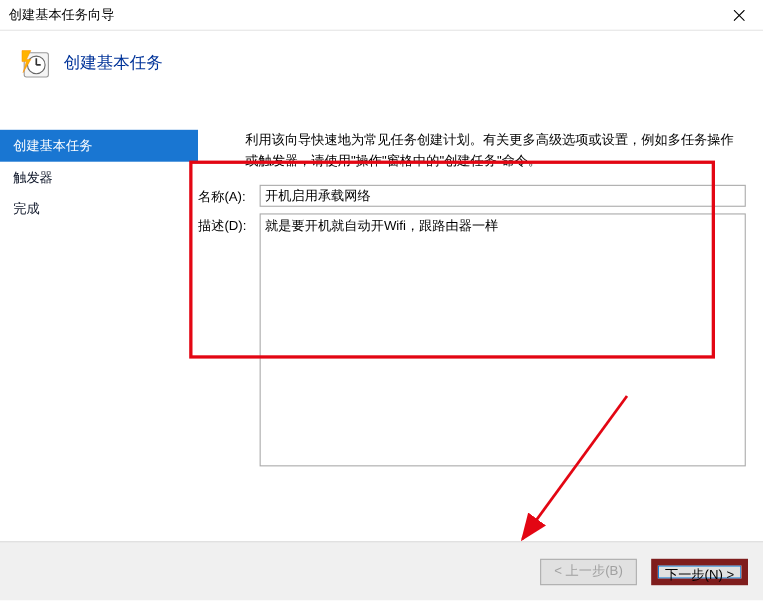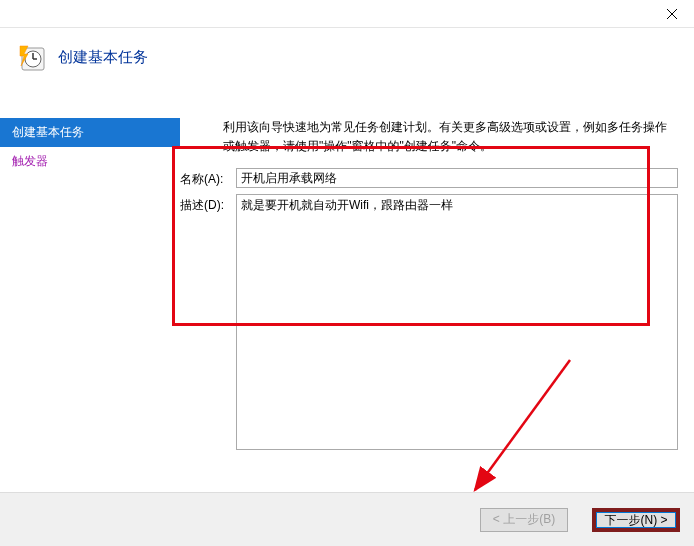--- a/index.html
+++ b/index.html
@@ -9,45 +9,46 @@
 .titlebar-text { font-size: 12px; color: #000; }
 .close-btn { position: absolute; right: 0; top: 0; width: 45px; height: 28px; display: flex; align-items: center; justify-content: center; cursor: pointer; }
 .close-btn svg { width: 10px; height: 10px; }
 
 .header { height: 60px; display: flex; align-items: center; padding: 0 18px; border-bottom: 1px solid transparent; }
 .header-icon { width: 32px; height: 32px; margin-right: 8px; }
 .header-title { font-size: 15px; color: #003399; }
 
 .body { display: flex; height: 404px; }
 .sidebar { width: 180px; padding-top: 30px; }
-.sidebar-item { padding: 6px 0 6px 12px; color: #a21caf; cursor: pointer; font-size: 12px; }
+.sidebar-item { padding: 6px 0 6px 12px; color: #0f172a; cursor: pointer; font-size: 12px; }
 .sidebar-item.active { background: #1976d2; color: #fff; }
 
 .content { flex: 1; padding: 30px 16px 0 0; position: relative; }
 .instruction { line-height: 1.6; color: #000; margin-bottom: 12px; padding-left: 43px; }
 
 .form-row { display: flex; align-items: flex-start; margin-bottom: 6px; }
 .form-label { width: 56px; padding-top: 3px; text-align: left; }
 .form-input { flex: 1; border: 1px solid #aaa; padding: 2px 4px; font-size: 12px; font-family: inherit; }
 input.form-input { height: 20px; }
-textarea.form-input { height: 256px; resize: none; }
+textarea.form-input { height: 230px; resize: none; }
 
 .highlight-box { position: absolute; border: 3px solid #e30613; pointer-events: none; left: -8px; top: 58px; width: 478px; height: 180px; }
 
-.footer { height: 54px; border-top: 1px solid #ddd; background: #f0f0f0; display: flex; align-items: center; justify-content: flex-end; padding: 0 14px; gap: 24px; }
+.footer { height: 54px; border-top: 1px solid #ddd; background: #f0f0f0; display: flex; align-items: center; justify-content: flex-end; padding: 0 14px; gap: 13px; }
 .btn { min-width: 88px; height: 24px; border: 1px solid #adadad; background: #e1e1e1; font-size: 12px; font-family: inherit; cursor: pointer; }
 .btn:disabled { color: #a0a0a0; cursor: default; }
-.btn.primary { border: 4px solid #7f1d1d; box-shadow: inset 0 0 0 1px #0078d7; background: #e1e1e1; }
+.btn.primary { border: 6px solid #7f1d1d; box-shadow: inset 0 0 0 1px #0078d7; background: #e1e1e1; }
 
 .arrow-annotation { position: absolute; pointer-events: none; }
 </style>
 </head>
 <body>
 
 <div class="titlebar">
+  <span class="titlebar-text">创建基本任务向导</span>
   <div class="close-btn">
     <svg viewBox="0 0 10 10">
         <path d="M0 0 L10 10 M10 0 L0 10" stroke="#000" stroke-width="1" fill="none"></path>
       </svg>
   </div>
 </div>
 
 <div class="header">
   <svg class="header-icon" viewBox="0 0 32 32">
     <rect x="4" y="6" width="22" height="22" rx="2" fill="#f5f5f5" stroke="#999"></rect>
@@ -56,20 +57,21 @@
     <line x1="15" y1="17" x2="19" y2="17" stroke="#333" stroke-width="1.5"></line>
     <path d="M2 4 L10 4 L6 12 L10 12 L3 24 L6 14 L2 14 Z" fill="#ffb300" stroke="#ff8f00" stroke-width="0.5"></path>
   </svg>
   <div class="header-title">创建基本任务</div>
 </div>
 
 <div class="body">
   <div class="sidebar">
     <div class="sidebar-item active"><span>创建基本任务</span></div>
     <div class="sidebar-item"><span>触发器</span></div>
+    <div class="sidebar-item"><span>完成</span></div>
   </div>
 
   <div class="content">
     <div class="instruction">利用该向导快速地为常见任务创建计划。有关更多高级选项或设置，例如多任务操作或触发器，请使用"操作"窗格中的"创建任务"命令。</div>
 
     <div class="form-row">
       <div class="form-label">名称(A):</div>
       <input class="form-input" type="text" value="开机启用承载网络" style="">
     </div>
 

